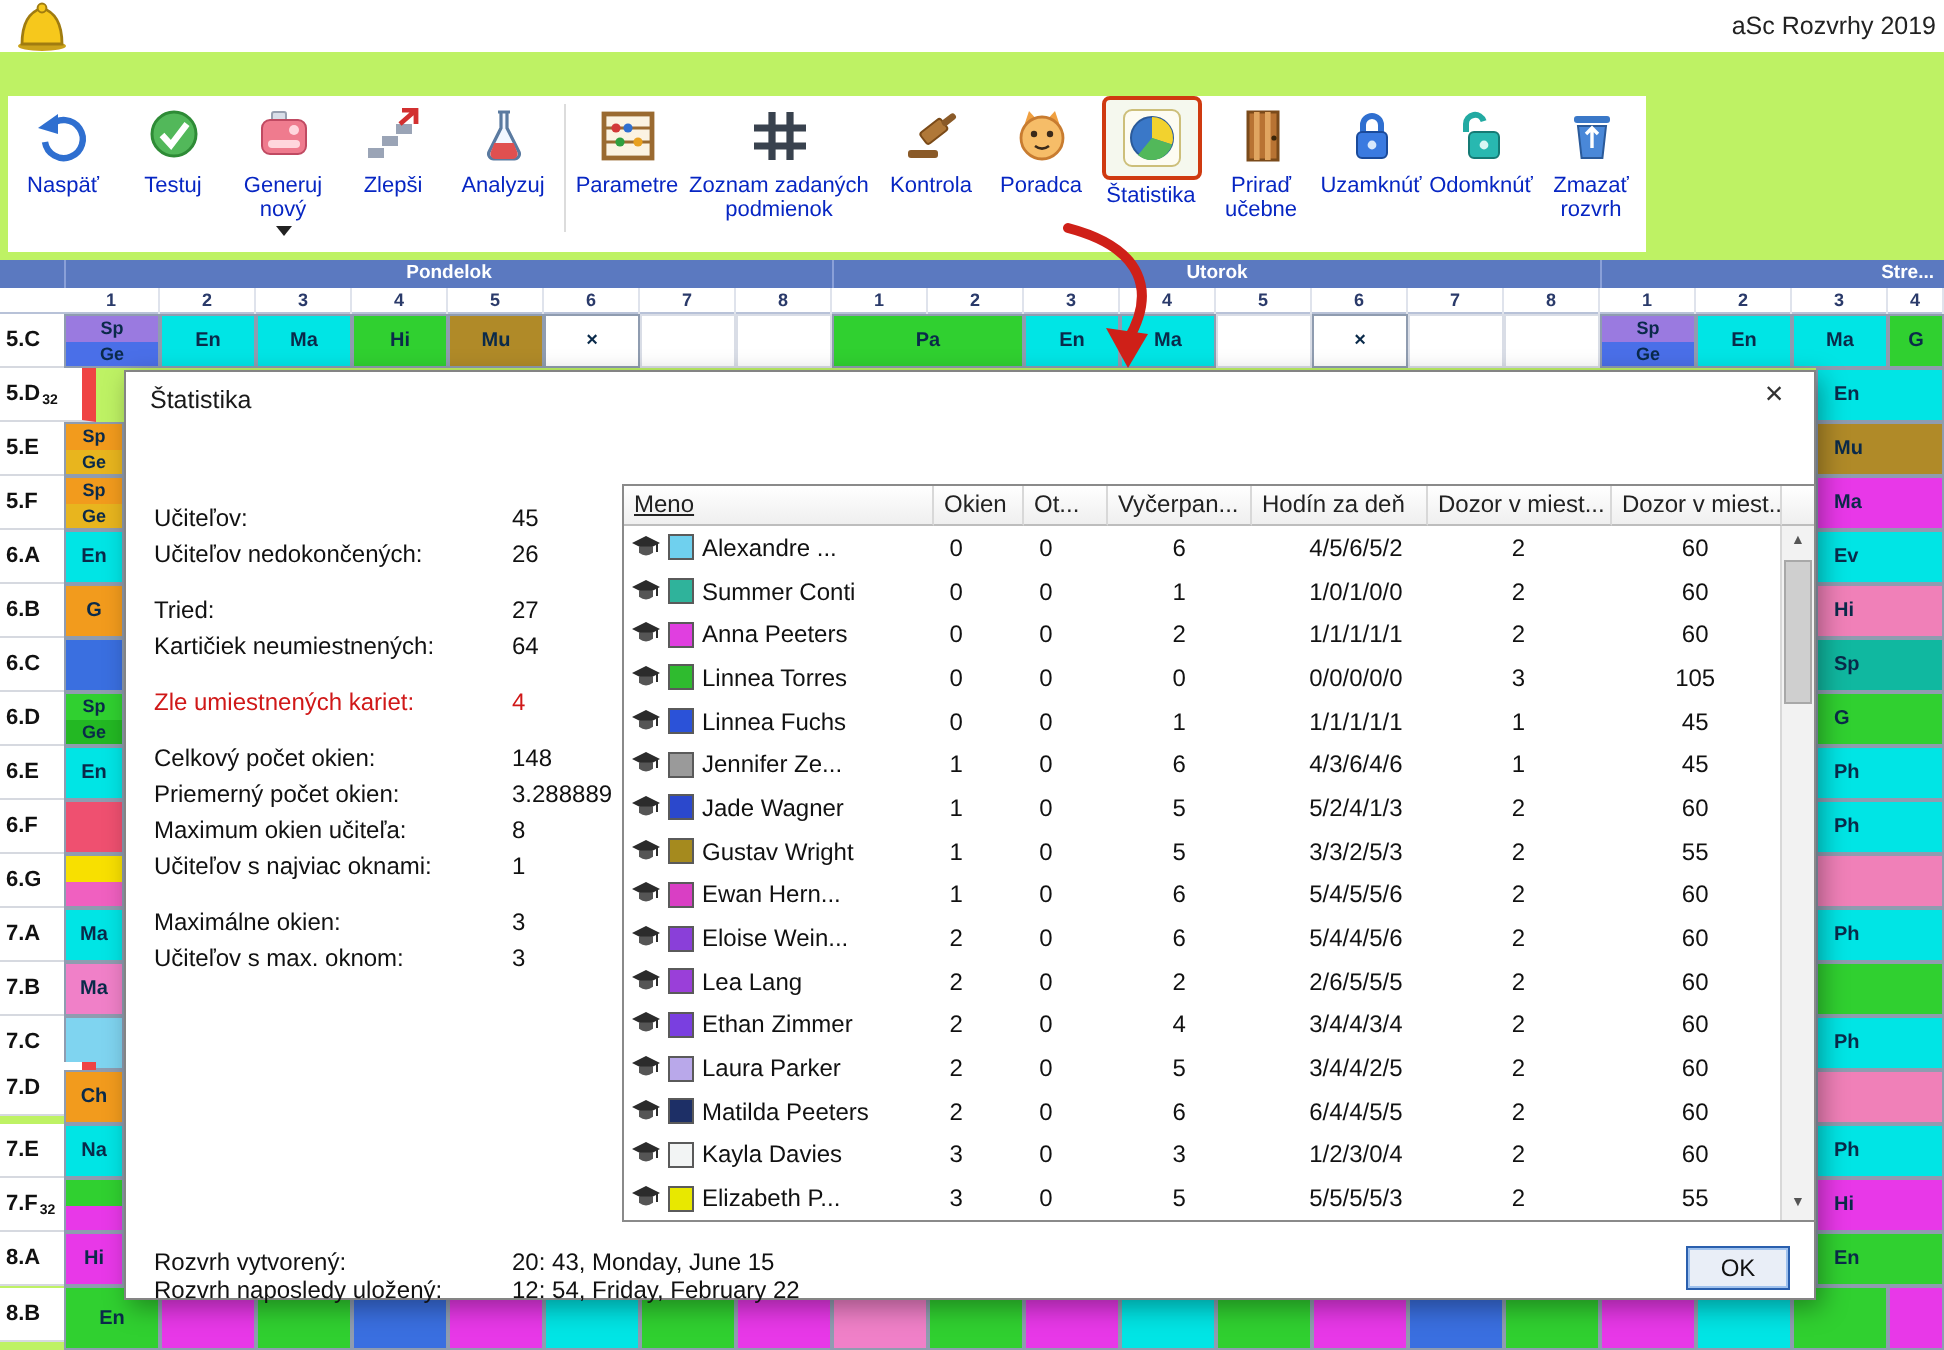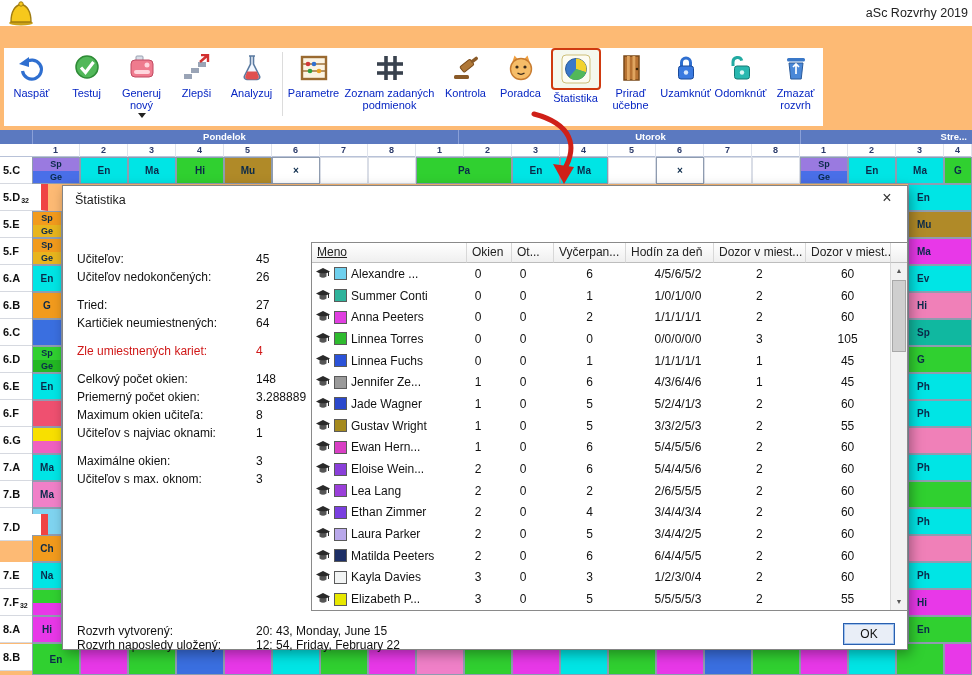--- a/index.html
+++ b/index.html
@@ -1,17 +1,17 @@
 <!DOCTYPE html>
 <html><head>
 <meta charset="utf-8">
 <style>
   *{margin:0;padding:0;box-sizing:border-box}
   html,body{background:#fff}
-  #screen{position:relative;width:972px;height:675px;background:#fdba74;overflow:hidden;
+  #screen{position:relative;width:972px;height:675px;background:#bef264;overflow:hidden;
     font-family:"Liberation Sans",sans-serif;font-size:12px;color:#111}
   
   #topbar{position:absolute;left:0;top:0;width:100%;height:26px;background:#fff;z-index:20}
   #appicon{position:absolute;left:6px;top:1px}
   #apptitle{position:absolute;right:4px;top:6px;font-size:12.5px;color:#222}
   
   #menubar{position:absolute;left:46px;top:26px;height:22px;display:flex;align-items:center;z-index:20;background:#fff}
   .mitem{padding:2px 9px;font-size:12.5px;color:#151515;cursor:default}
   .mbold{font-weight:bold;color:#0c145a}
   .mhl{border:1px solid #d43434;padding:1px 8px}
@@ -247,21 +247,21 @@
             <path d="M8 9 h14 l-1.8 16 H9.8 Z" fill="#4a88d8" stroke="#2a5a9a"></path>
             <path d="M12 13 l3 -3 3 3 M15 10.5 V20" stroke="#fff" stroke-width="1.7" fill="none"></path>
           </svg>
         </div>
         <div class="tblbl">Zmazať rozvrh</div>
       </div>
     </div>
   <div id="gridlayer">
       <div class="band">
         <div class="dayseg" style="left: 32px; width: 384px; text-align: center;">Pondelok</div>
-        <div class="dayseg" style="left: 416px; width: 384px; text-align: center; margin-left: 42px;">Utorok</div>
+        <div class="dayseg" style="left: 416px; width: 384px; text-align: center;">Utorok</div>
         <div class="dayseg" style="left: 800px; width: 172px; text-align: right;">Stre...</div>
       </div>
       <div class="prow">
         <div class="pnum" style="left: 32px; width: 48px;">1</div>
         <div class="pnum" style="left: 80px; width: 48px;">2</div>
         <div class="pnum" style="left: 128px; width: 48px;">3</div>
         <div class="pnum" style="left: 176px; width: 48px;">4</div>
         <div class="pnum" style="left: 224px; width: 48px;">5</div>
         <div class="pnum" style="left: 272px; width: 48px;">6</div>
         <div class="pnum" style="left: 320px; width: 48px;">7</div>
@@ -392,21 +392,21 @@
       <div class="rowlabel" style="top: 481px;">
         <span>7.B</span>
       </div>
       <div class="cell" style="left: 32px; top: 481px; width: 30px; height: 27px; background: rgb(240, 128, 200);">Ma</div>
       <div class="cell" style="left: 908px; top: 481px; width: 64px; height: 27px; background: rgb(48, 208, 48); justify-content: flex-start; padding-left: 8px;"></div>
       <div class="rowlabel" style="top: 508px;">
         <span>7.C</span>
       </div>
       <div class="cell" style="left: 32px; top: 508px; width: 30px; height: 27px; background: rgb(127, 212, 240);"></div>
       <div class="cell" style="left: 908px; top: 508px; width: 64px; height: 27px; background: rgb(0, 229, 229); justify-content: flex-start; padding-left: 8px;">Ph</div>
-      <div class="rowlabel" style="top: 514px; text-align: right;">
+      <div class="rowlabel" style="top: 531px; text-align: right;">
         <span>7.D</span>
       </div>
       <div class="cell" style="left: 32px; top: 535px; width: 30px; height: 27px; background: rgb(242, 155, 29);">Ch</div>
       <div class="cell" style="left: 908px; top: 535px; width: 64px; height: 27px; background: rgb(240, 128, 184); justify-content: flex-start; padding-left: 8px;"></div>
       <div class="rowlabel" style="top: 562px;">
         <span>7.E</span>
       </div>
       <div class="cell" style="left: 32px; top: 562px; width: 30px; height: 27px; background: rgb(0, 229, 229);">Na</div>
       <div class="cell" style="left: 908px; top: 562px; width: 64px; height: 27px; background: rgb(0, 229, 229); justify-content: flex-start; padding-left: 8px;">Ph</div>
       <div class="rowlabel" style="top: 589px;">

